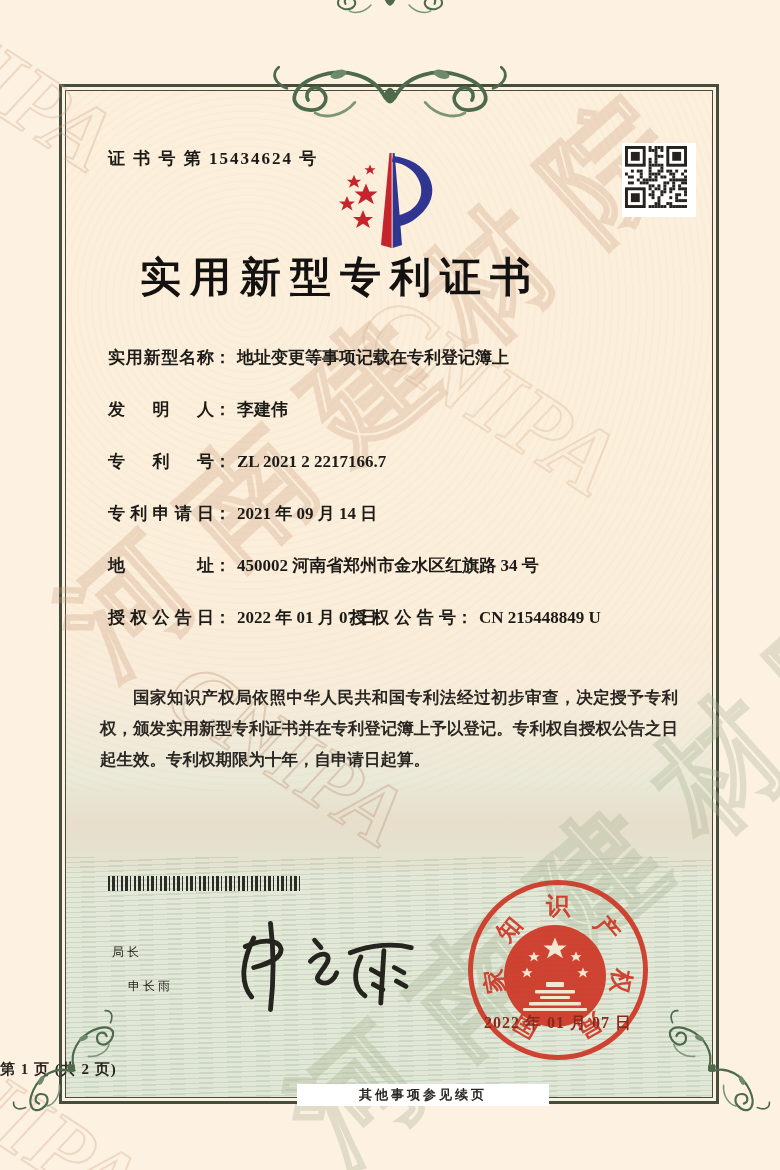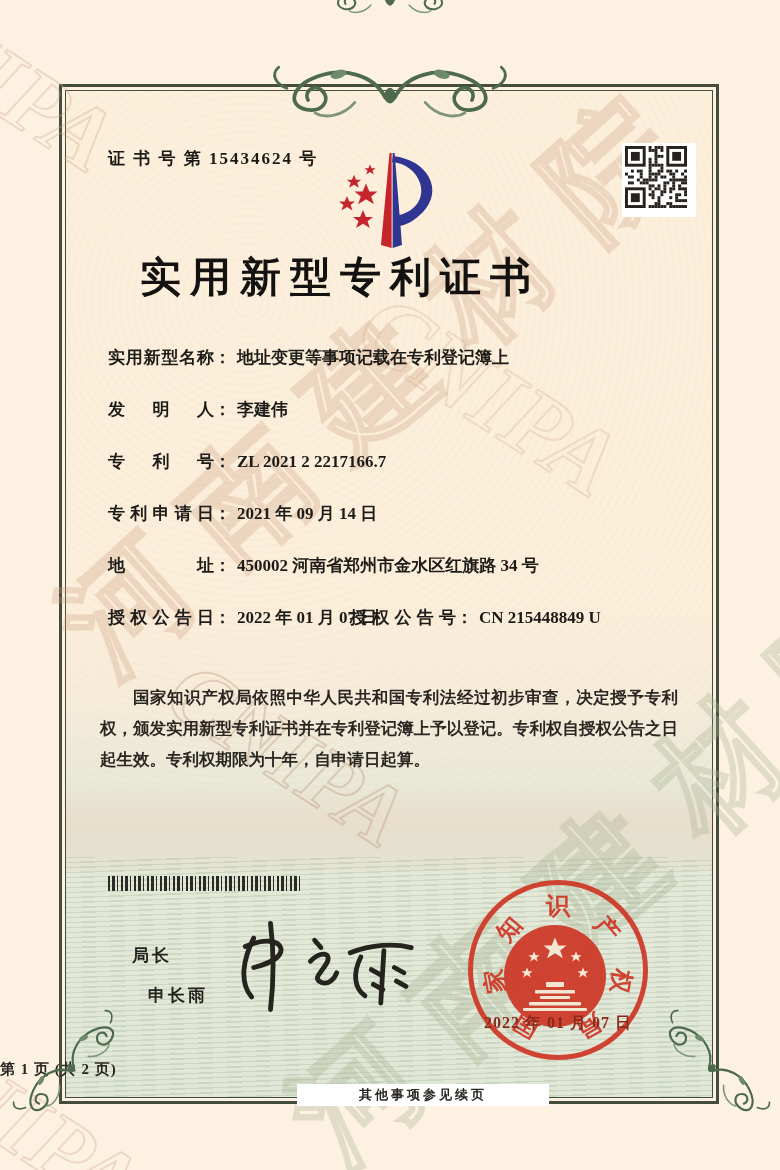--- a/index.html
+++ b/index.html
@@ -47,21 +47,21 @@
   .grant-right{position:absolute;left:242px;top:0;}
 
   .paras{position:absolute;left:100px;top:682px;width:578px;z-index:2;
          font-size:16.5px;font-weight:bold;color:#2a2622;line-height:31px;text-align:justify;}
   .paras p{margin:0;text-indent:2em;}
 
   .barcode{position:absolute;left:108px;top:876px;width:194px;height:15px;z-index:2;
            background:repeating-linear-gradient(90deg,#2c2a26 0 2px,transparent 2px 4px,#2c2a26 4px 7px,transparent 7px 9px,#2c2a26 9px 10px,transparent 10px 13px);}
 
   .signer{position:absolute;left:112px;top:944px;z-index:2;font-family:"Liberation Sans","DejaVu Sans",sans-serif;
-          font-size:17px;font-weight:bold;color:#23211d;letter-spacing:3px;margin-left:20px;}
+          font-size:12px;font-weight:normal;color:#23211d;letter-spacing:3px;}
   .signer .name{margin-top:17px;padding-left:16px;}
   .sig-svg{position:absolute;left:218px;top:915px;z-index:2;}
 
   
   .seal{position:absolute;left:468px;top:880px;width:180px;height:180px;z-index:3;opacity:.93;}
   .seal-ring{position:absolute;left:0;top:0;width:170px;height:170px;border:5px solid #ce3726;border-radius:50%;}
   .seal-chars{position:absolute;left:90px;top:90px;width:0;height:0;}
   .seal-chars span{position:absolute;left:-13px;top:-14px;width:26px;height:28px;text-align:center;
        font-size:24px;font-weight:bold;color:#ce3726;font-family:"Liberation Sans",sans-serif;}
   .seal-chars span:nth-child(1){transform:rotate(-150deg) translateY(-66px);}

